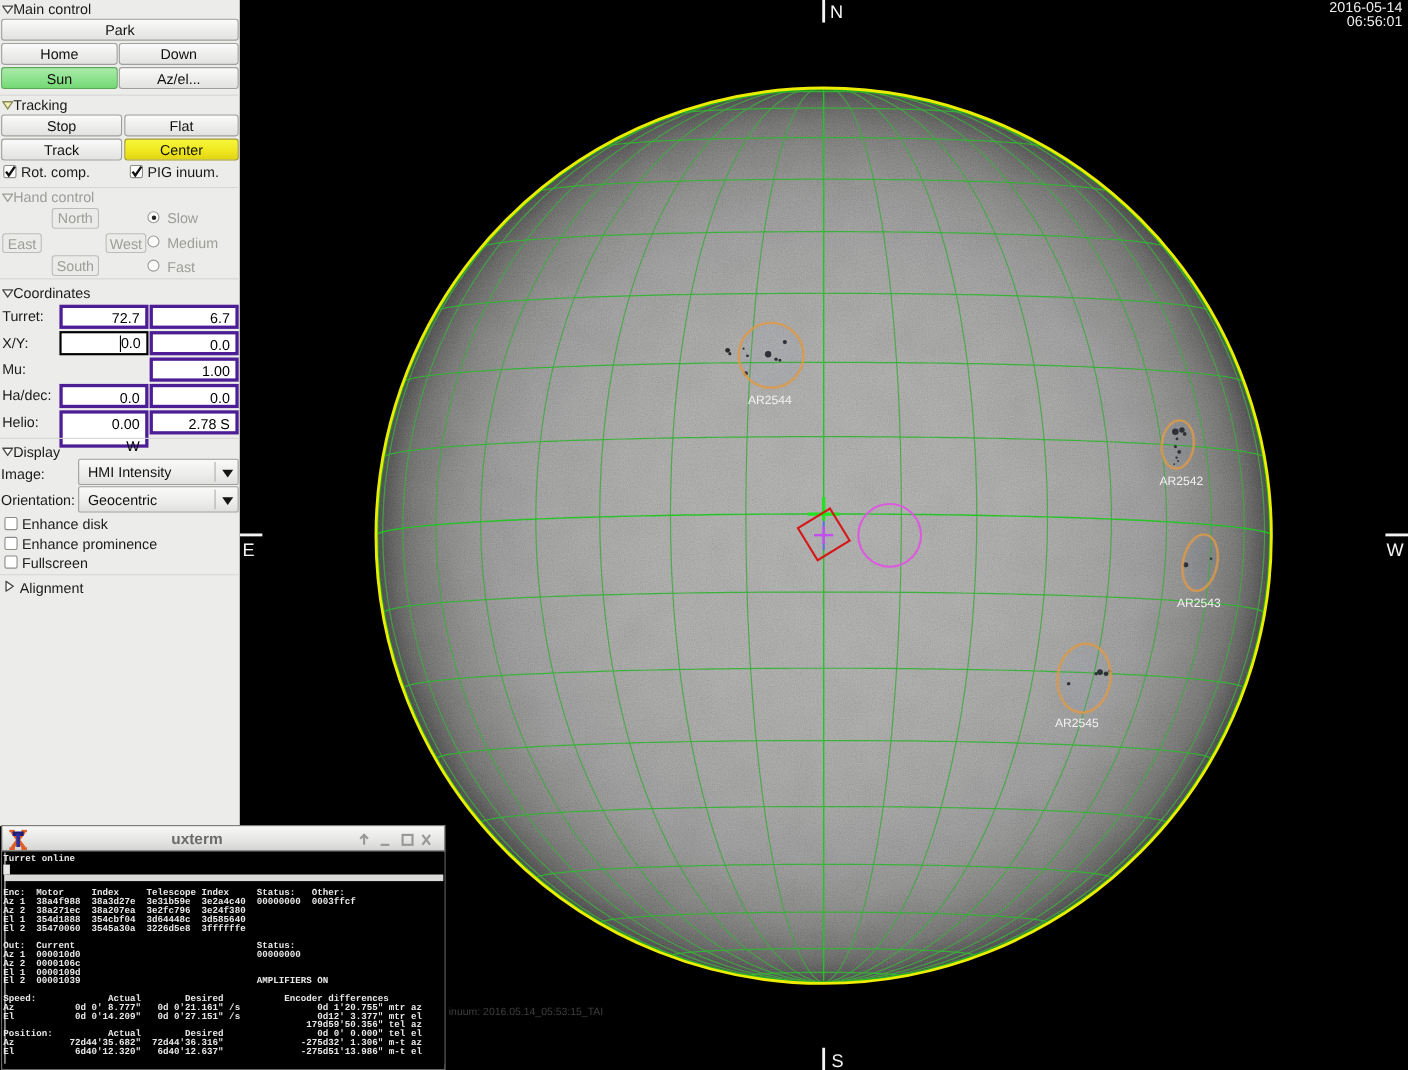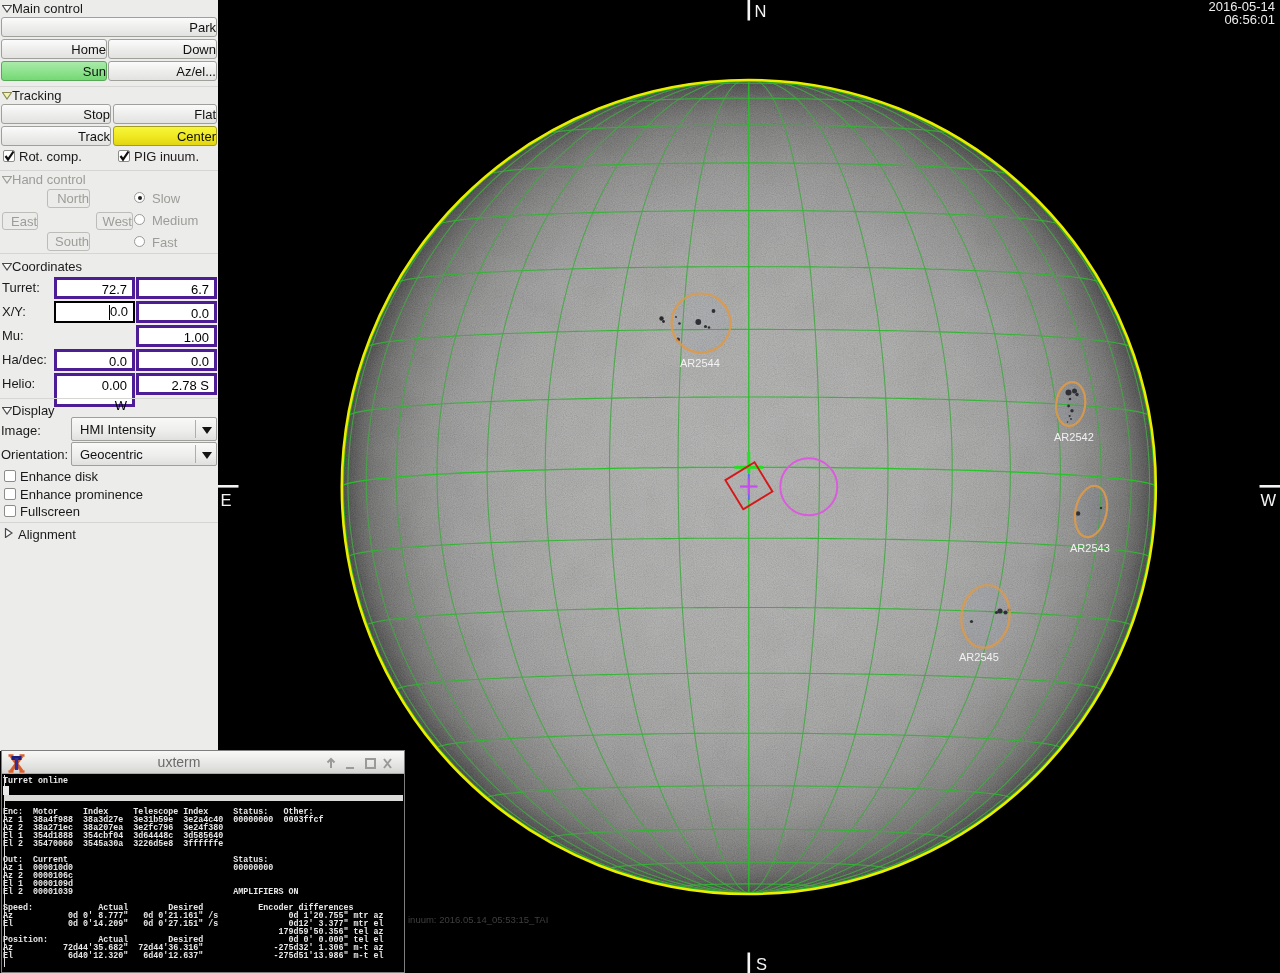--- a/index.html
+++ b/index.html
@@ -3,21 +3,21 @@
 * { margin:0; padding:0; box-sizing:border-box; }
 html,body { width:1280px; height:973px; background:#000; overflow:hidden;
   font-family:"Liberation Sans", sans-serif; }
 #root { position:relative; width:1280px; height:973px; }
 
 
 #panel { position:absolute; left:0; top:0; width:218px; height:751px;
   background:#ececeb; color:#1a1a1a; font-size:13px; }
 .btn { position:absolute; border:1px solid #9f9f9c; border-radius:3px;
   background:linear-gradient(#fbfbfb,#efefee 45%,#e2e2e0);
-  text-align:right; color:#101010; }
+  text-align:center; color:#101010; }
 .btn.dis { background:#ebebe9; border-color:#bcbcb8; color:#9c9c98; }
 .hdr { position:absolute; left:12px; white-space:nowrap; }
 .sep { position:absolute; left:0; width:218px; height:1px; background:#d6d6d4; }
 .tri { position:absolute; }
 .lbl { position:absolute; white-space:nowrap; }
 .fld { position:absolute; background:#fff; border:3px solid #4c1d95;
   text-align:right; padding-right:5px; color:#000; }
 .cb  { position:absolute; width:12px; height:12px; background:#fff;
   border:1px solid #8c8c88; border-radius:2px; }
 .rad { position:absolute; width:11px; height:11px; background:#fdfdfd;
@@ -31,21 +31,21 @@
   border-left:5.5px solid transparent; border-right:5.5px solid transparent;
   border-top:7px solid #141414; }
 
 
 #uxterm { position:absolute; left:1px; top:750px; width:404px; height:223px;
   background:#000; border:1px solid #7e7e7e; }
 #uxtitle { position:absolute; left:0; top:0; right:0; height:23px;
   background:linear-gradient(#f8f8f7,#e2e2e0 70%,#d4d4d2);
   border-bottom:1px solid #aaa; }
 #uxtitle .t { position:absolute; left:0; right:48px; top:3px; text-align:center;
-  font-weight:normal; color:#6b6b6b; font-size:14px; }
+  font-weight:bold; color:#6b6b6b; font-size:14px; }
 #uxterm pre { font-family:"Liberation Mono", monospace; font-weight:bold;
   color:#e8e8e8; font-size:8.35px; line-height:8px; letter-spacing:0; }
 </style></head><body>
 <div id="root">
 <svg id="sun" style="position:absolute;left:218px;top:0" width="1062" height="973" viewBox="0 0 1062 973">
 <defs>
 <radialGradient id="disk" cx="50%" cy="50%" r="50%">
  <stop offset="0%" stop-color="#aaaaa9"></stop>
  <stop offset="40%" stop-color="#a4a4a3"></stop>
  <stop offset="60%" stop-color="#9a9a99"></stop>

